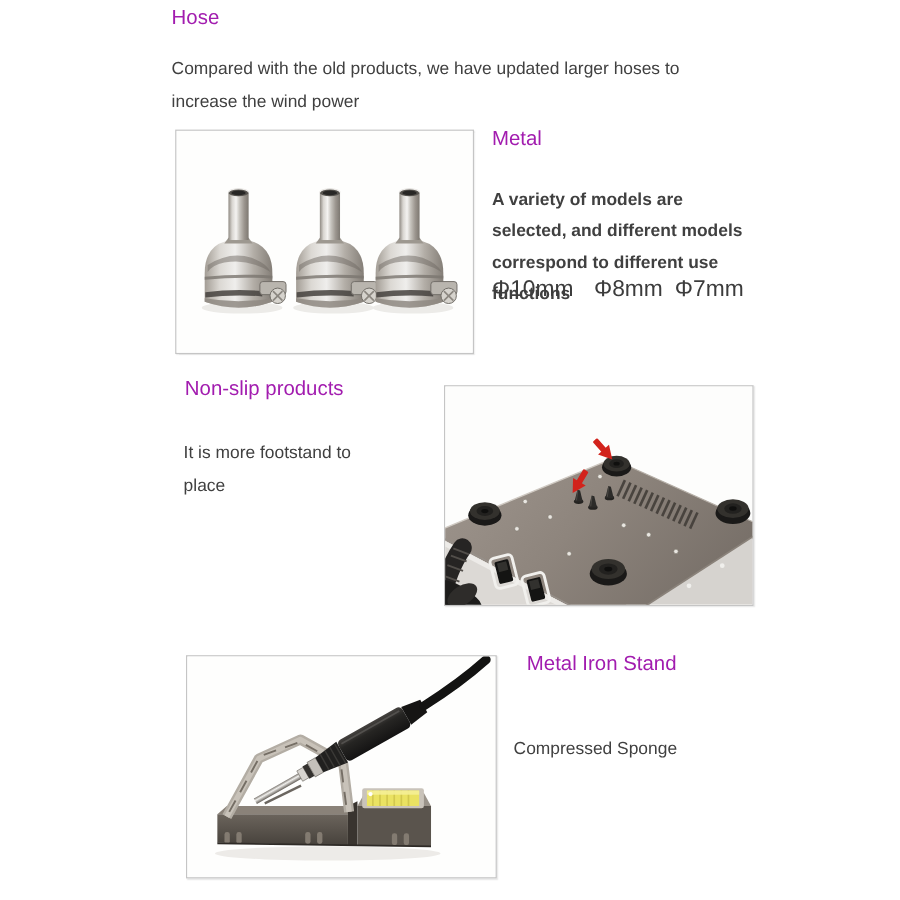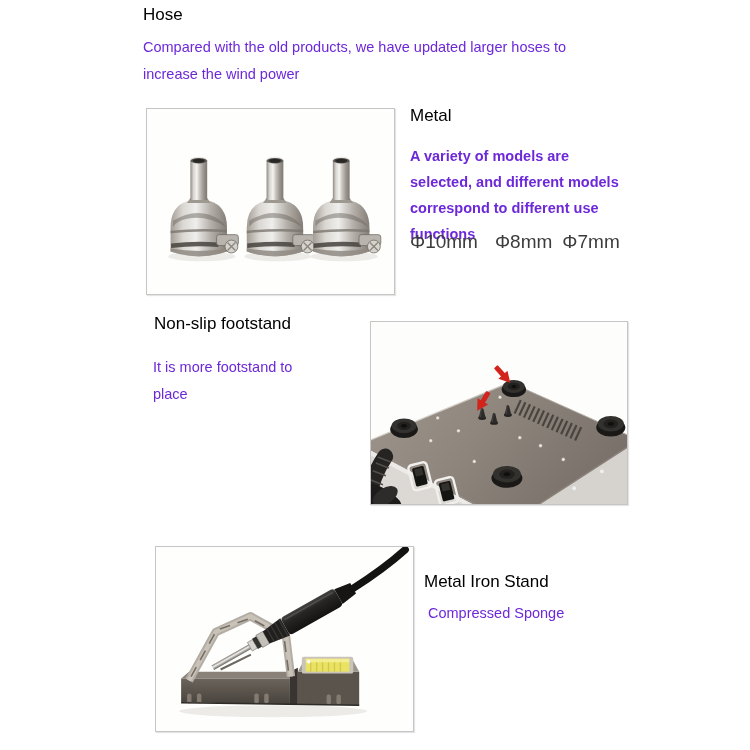--- a/index.html
+++ b/index.html
@@ -1,22 +1,22 @@
 <!DOCTYPE html>
 <html><head>
 <meta charset="utf-8">
 <style>
   html,body{margin:0;padding:0;}
   body{
     width:750px;height:750px;background:#ffffff;position:relative;overflow:hidden;
     font-family:"Liberation Sans", sans-serif;color:#3a3a3a;
   }
   .abs{position:absolute;}
-  .h{font-size:17px;font-weight:400;color:#000000;white-space:nowrap;}
-  .p{font-size:14.5px;line-height:27px;color:#6d28d9;}
+  .h{font-size:17px;font-weight:400;color:#a21caf;white-space:nowrap;}
+  .p{font-size:14.5px;line-height:27px;color:#404040;margin-top:11px;}
   .photo{
     position:absolute;background:#fff;border:1px solid #c5c5c5;box-sizing:border-box;
     box-shadow:1px 1px 1px rgba(0,0,0,0.10);
   }
   .photo svg{display:block;width:100%;height:100%;}
   .sizes{font-size:19px;color:#3c3c3c;white-space:nowrap;}
   .sizes .sz1{margin-right:17px;}
   .sizes .sz2{margin-right:10px;}
 </style>
 </head>
@@ -67,21 +67,21 @@
     <use href="#noz" x="196" y="0"></use>
   </svg>
 </div>
 
 <div class="abs h" style="left:410px;top:106px;">Metal</div>
 <div class="abs p" style="left:410px;top:143px;width:214px;line-height:26px;font-weight:bold;">A variety of models are selected, and different models correspond to different use functions</div>
 <div class="abs sizes" style="left:410px;top:231px;">
   <span class="sz1">Φ10mm</span><span class="sz2">Φ8mm</span><span>Φ7mm</span>
 </div>
 
-<div class="abs h" style="left:154px;top:314px;">Non-slip footstand</div>
+<div class="abs h" style="left:154px;top:314px;">Non-slip products</div>
 <div class="abs p" style="left:153px;top:354px;width:168px;">It is more footstand to place</div>
 
 <div class="photo" style="left:370px;top:321px;width:258px;height:184px;">
   <svg viewBox="0 0 258 184">
     <defs>
       <linearGradient id="gPlate" x1="0" y1="0" x2="1" y2="0.45">
         <stop offset="0" stop-color="#a0978f"></stop>
           <stop offset="0.5" stop-color="#8e857d"></stop>
         <stop offset="1" stop-color="#776f68"></stop>
       </linearGradient>
@@ -255,14 +255,14 @@
           <line x1="82" y1="-9.4" x2="82" y2="9.4"></line>
       </g>
       <rect x="84" y="-10" width="62" height="20" rx="4" fill="url(#gHandle)"></rect>
       <line x1="87" y1="-6.5" x2="143" y2="-6.5" stroke="#5a5855" stroke-width="1.5" opacity="0.8"></line>
       <polygon points="146,-8.5 163,-6 163,6 146,8.5" fill="#161514"></polygon>
       <path d="M163,0 C185,-1 205,-3 228,-8" stroke="#131312" stroke-width="7.5" fill="none" stroke-linecap="round"></path>
     </g>
   </svg>
 </div>
 
-<div class="abs h" style="left:424px;top:543px;margin-top:29px;">Metal Iron Stand</div>
+<div class="abs h" style="left:439px;top:543px;">Metal Iron Stand</div>
 <div class="abs p" style="left:428px;top:600px;white-space:nowrap;">Compressed Sponge</div>
 
 </body></html>

